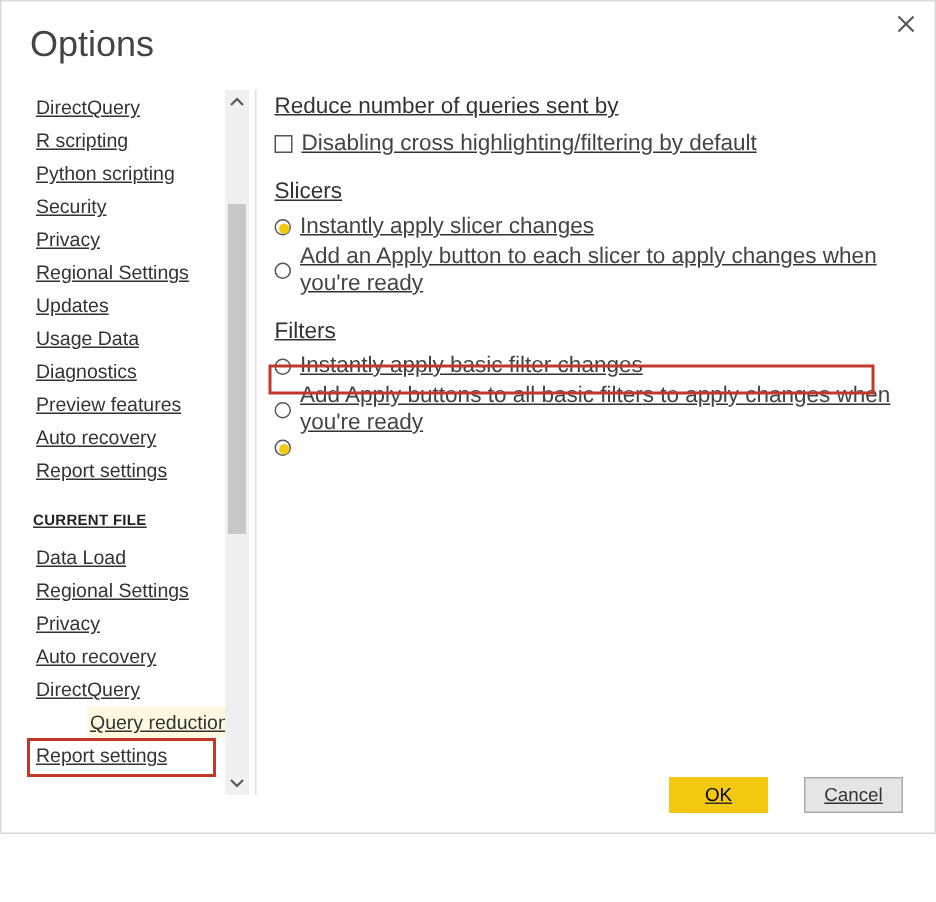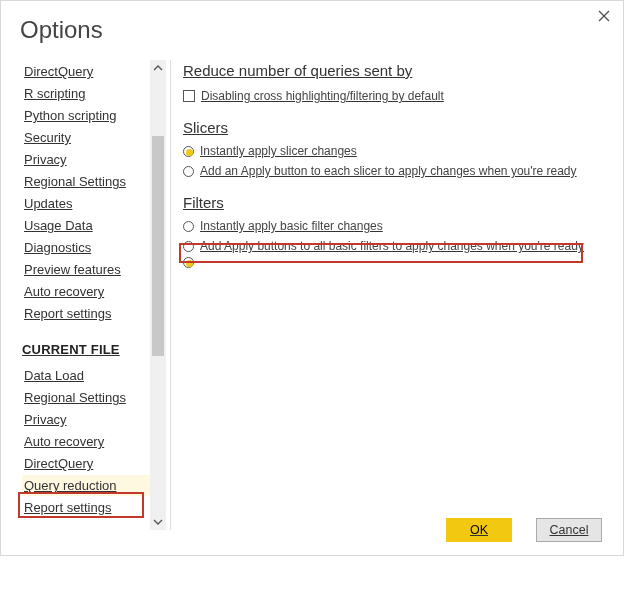--- a/index.html
+++ b/index.html
@@ -50,23 +50,24 @@
   .nav-item {
     font-size: 13px;
     color: #333;
     padding: 3px 2px;
     margin: 1px 0;
     cursor: pointer;
     white-space: nowrap;
   }
   .nav-item.selected {
     background: #fff8e1;
+    margin-left: 36px;
   }
   .nav-section {
-    font-size: 13px;
+    font-size: 10px;
     font-weight: 600;
     color: #222;
     margin: 18px 0 8px 0;
     letter-spacing: 0.2px;
   }
   .selected-frame {
     position: absolute;
     border: 2px solid #c0392b;
     pointer-events: none;
   }
@@ -108,21 +109,21 @@
     color: #333;
     margin: 0 0 8px 0;
   }
   .sect-head.sub {
     margin-top: 14px;
     margin-bottom: 6px;
   }
   .chk-row, .rad-row {
     display: flex;
     align-items: center;
-    font-size: 12px;
+    font-size: 15px;
     color: #444;
     margin: 2px 0;
     line-height: 18px;
   }
   .chk-box {
     width: 12px; height: 12px;
     border: 1px solid #555;
     margin-right: 6px;
     flex-shrink: 0;
   }

